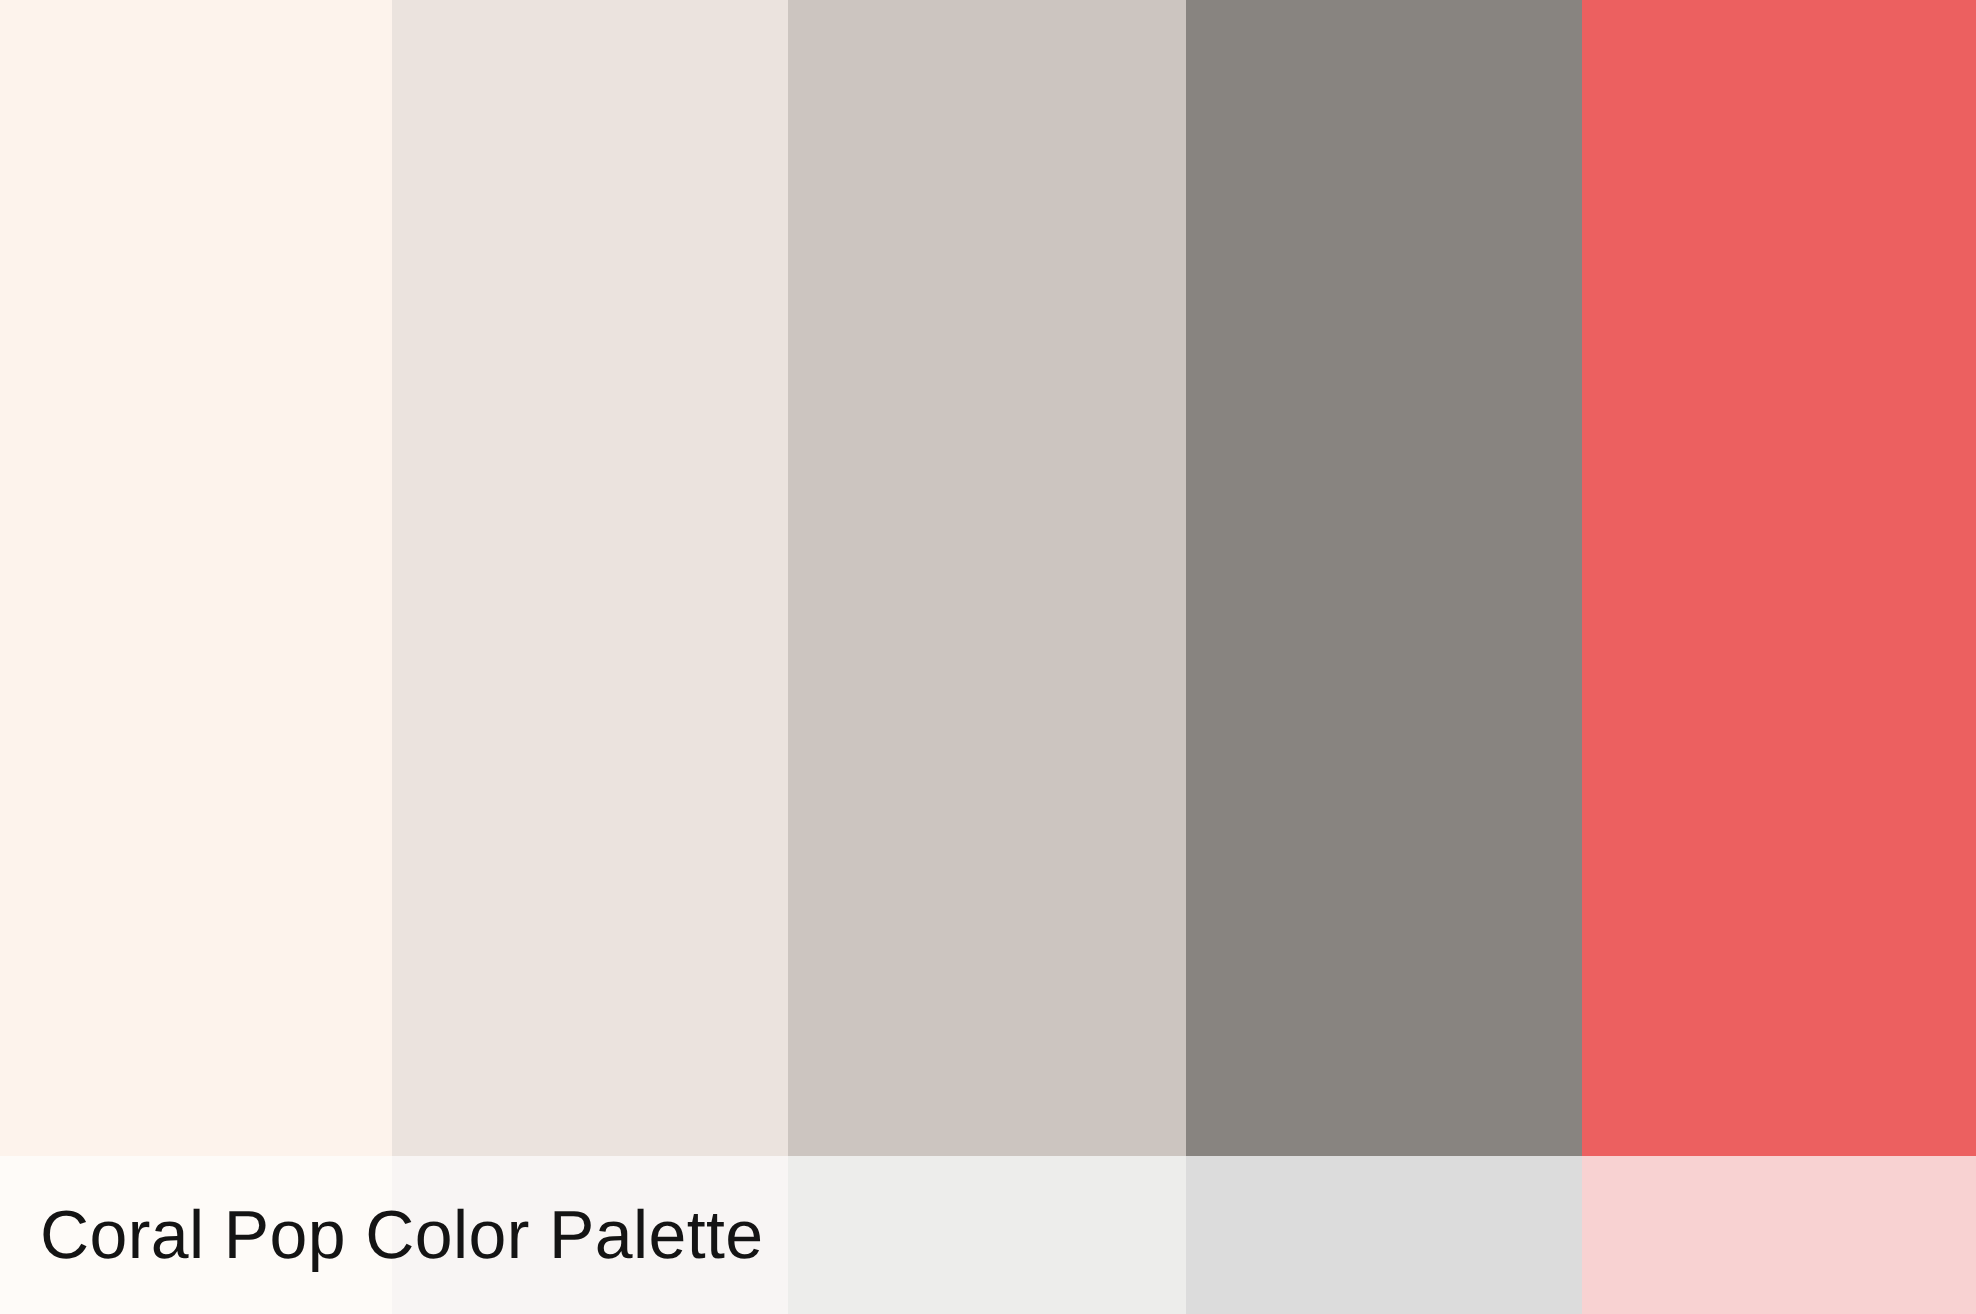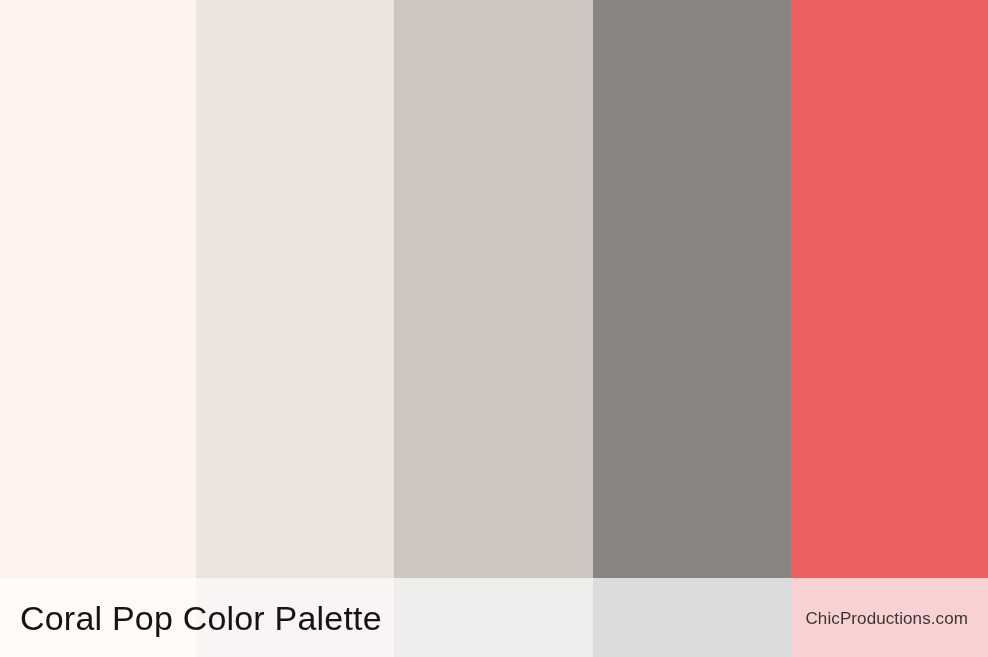--- a/index.html
+++ b/index.html
@@ -116,16 +116,15 @@
   <div class="footer-band">
     <div class="footer-tint tint-1" style="background: rgb(254, 251, 248);"></div>
     <div class="footer-tint tint-2" style="background: rgb(248, 245, 244);"></div>
     <div class="footer-tint tint-3" style="background: rgb(237, 237, 235);"></div>
     <div class="footer-tint tint-4" style="background: rgb(220, 220, 220);"></div>
     <div class="footer-tint tint-5" style="background: rgb(248, 210, 210);"></div>
   </div>
 
   <div class="footer-overlay">
     <div class="palette-title" style="color: rgb(20, 20, 20);">Coral Pop Color Palette</div>
-    <div class="watermark" style="color: rgb(60, 52, 52);">ChicProductions.com</div>
   </div>
 
 </div>
 
 </body></html>

